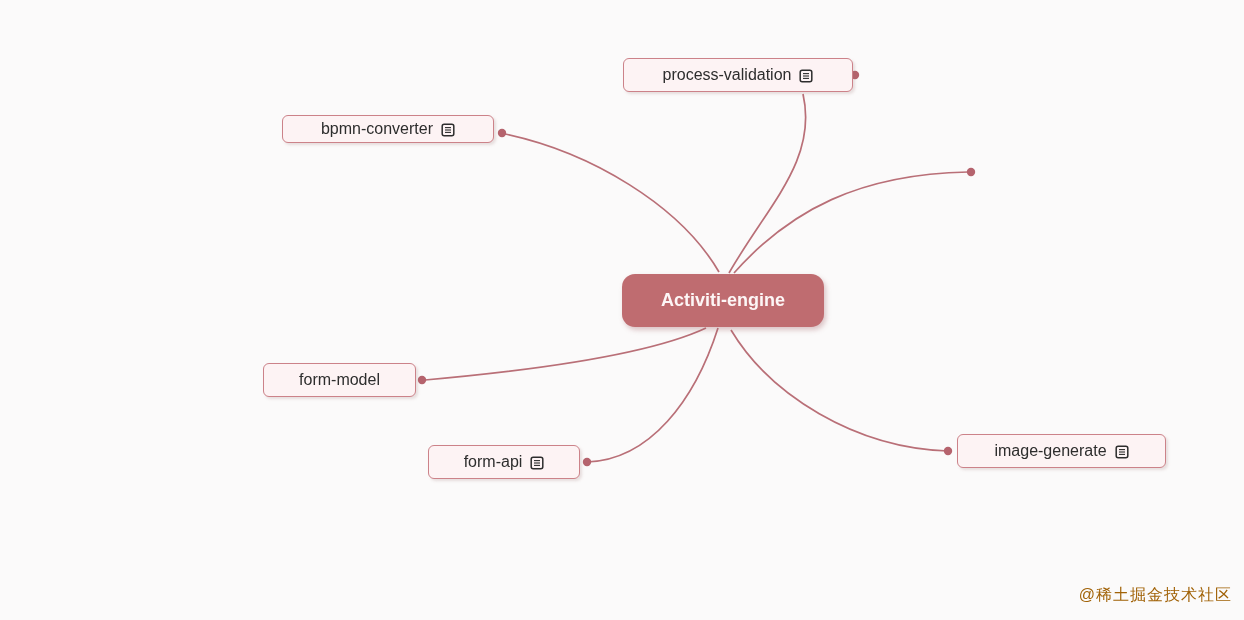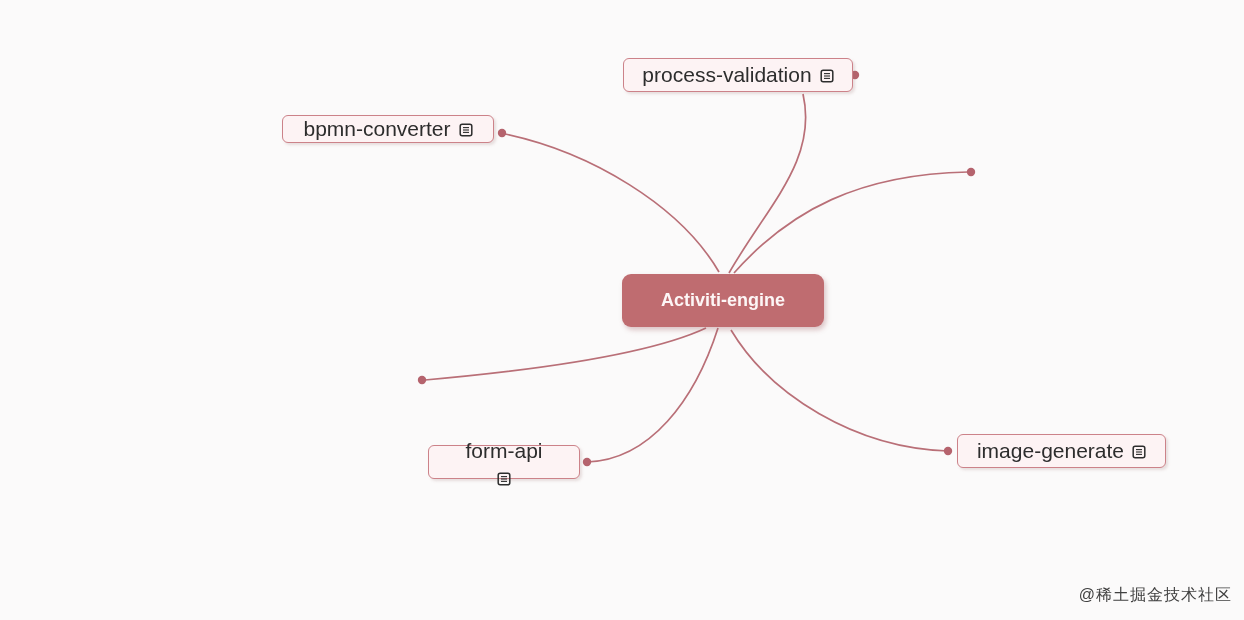--- a/index.html
+++ b/index.html
@@ -26,21 +26,21 @@
     display: flex;
     align-items: center;
     justify-content: center;
     gap: 8px;
     box-sizing: border-box;
     background: #fdf3f4;
     border: 1px solid #cc8289;
     border-radius: 6px;
     box-shadow: 2px 2px 3px rgba(160, 120, 120, 0.22);
     color: #2d2d2d;
-    font-size: 21px;
+    font-size: 16px;
     cursor: pointer;
     white-space: nowrap;
   }
   .node .label { color: inherit; }
   .node .doc-icon {
     display: inline-flex;
     align-items: center;
     margin-top: 1px;
   }
   .node-root {
@@ -49,29 +49,29 @@
     border-radius: 9px;
     box-shadow: 2px 3px 5px rgba(160, 95, 100, 0.35);
     color: #fdf6f6;
     font-size: 18px;
     font-weight: 600;
   }
   
   .n-process-validation { left: 623px; top: 58px;  width: 230px; height: 34px; }
   .n-bpmn-converter     { left: 282px; top: 115px; width: 212px; height: 28px; }
   .n-dmp-api            { left: 980px; top: 155px; width: 148px; height: 34px; }
-  .n-root               { left: 622px; top: 274px; width: 202px; height: 53px; }
+  .n-root               { left: 622px; top: 274px; width: 202px; height: 53px; border-radius: 13px; }
   .n-form-model         { left: 263px; top: 363px; width: 153px; height: 34px; }
-  .n-form-api           { left: 428px; top: 445px; width: 152px; height: 34px; flex-direction: column; }
+  .n-form-api           { left: 428px; top: 445px; width: 152px; height: 34px; }
   .n-image-generate     { left: 957px; top: 434px; width: 209px; height: 34px; }
   .watermark {
     position: absolute;
     right: 12px;
     bottom: 14px;
-    color: #404040;
+    color: #a16207;
     font-size: 16px;
     letter-spacing: 1px;
     user-select: none;
     text-align: right;
   }
 </style>
 </head>
 <body>
 
 <div class="canvas">
@@ -117,20 +117,23 @@
         <line x1="4" y1="9.4" x2="10" y2="9.4" stroke="#2d2d2d" stroke-width="1.1"></line>
       </svg>
     </span>
   </div>
 
 
   <div class="node node-root n-root">
     <span class="label">Activiti-engine</span>
   </div>
 
+  <div class="node n-form-model">
+    <span class="label">form-model</span>
+  </div>
 
   <div class="node n-form-api">
     <span class="label">form-api</span>
     <span class="doc-icon">
       <svg width="14" height="14" viewBox="0 0 14 14">
         <rect x="1.2" y="1.2" width="11.6" height="11.6" rx="2" fill="none" stroke="#2d2d2d" stroke-width="1.5"></rect>
         <line x1="4" y1="4.6" x2="10" y2="4.6" stroke="#2d2d2d" stroke-width="1.1"></line>
         <line x1="4" y1="7" x2="10" y2="7" stroke="#2d2d2d" stroke-width="1.1"></line>
         <line x1="4" y1="9.4" x2="10" y2="9.4" stroke="#2d2d2d" stroke-width="1.1"></line>
       </svg>

